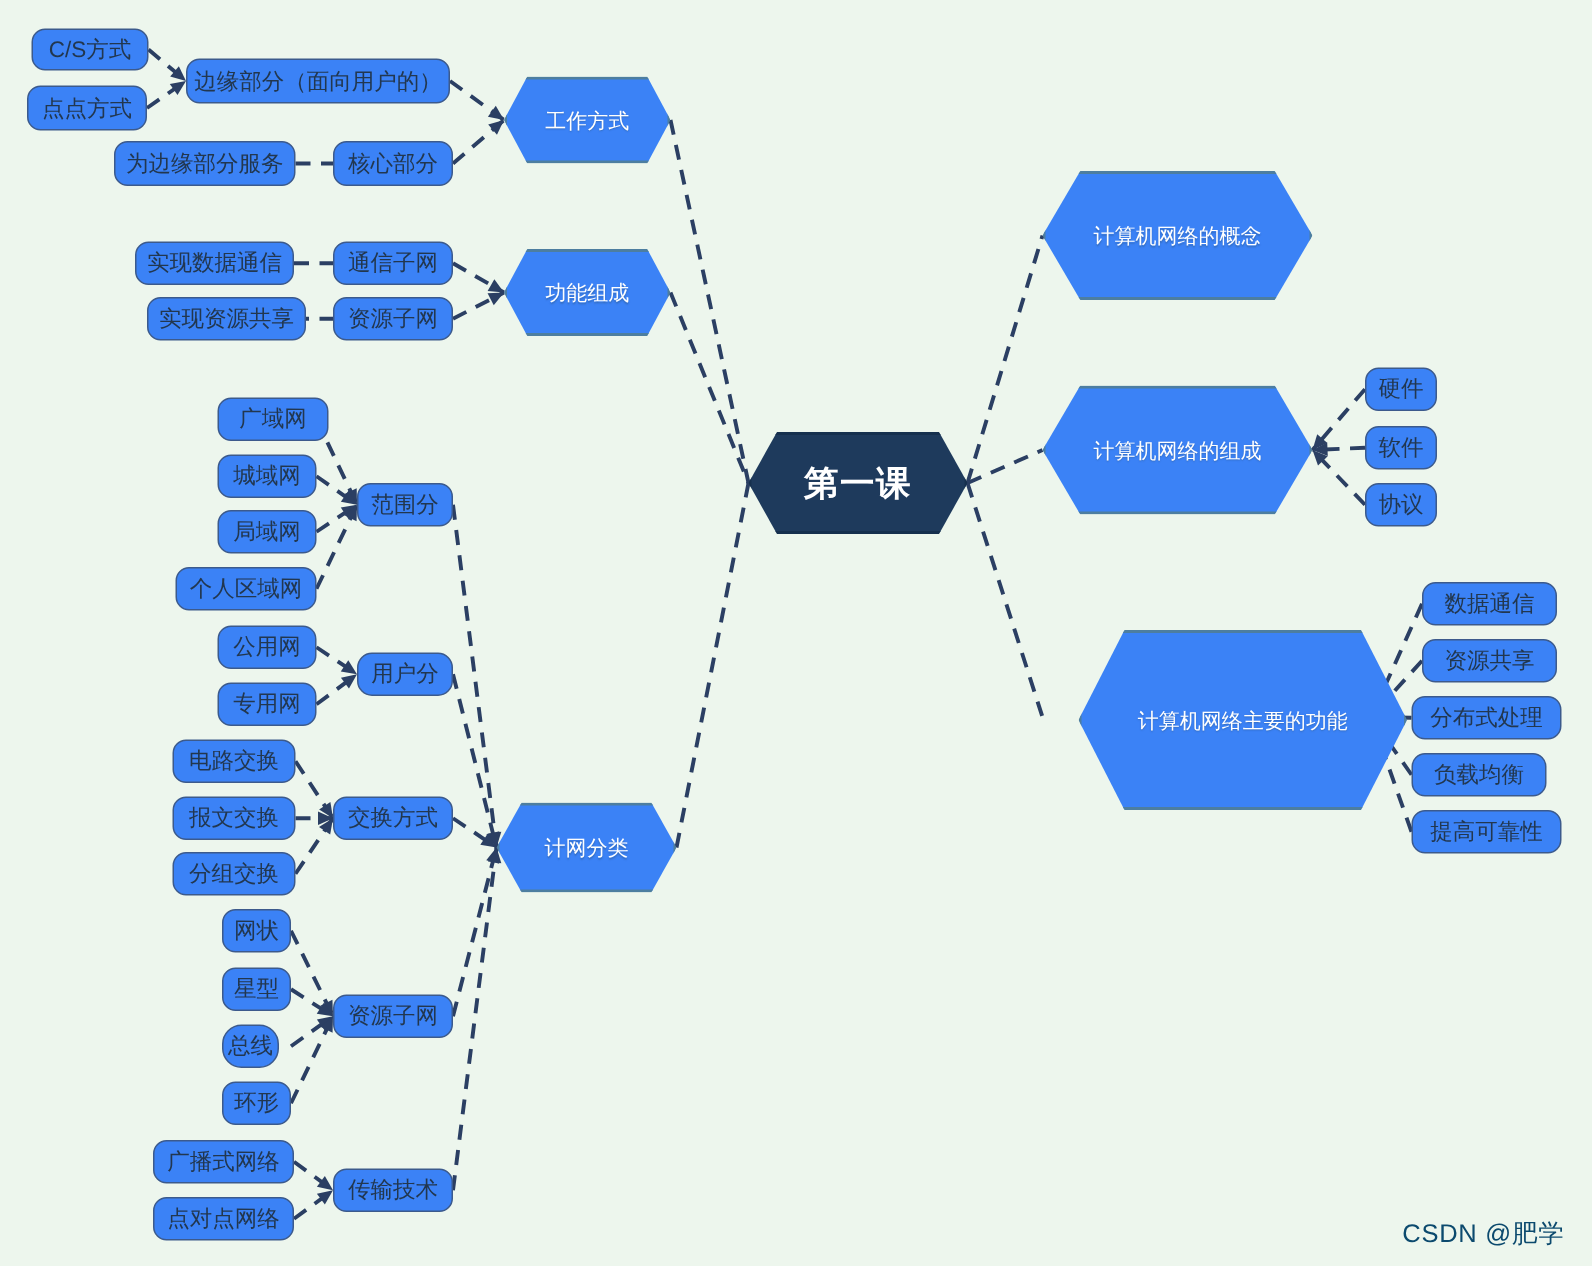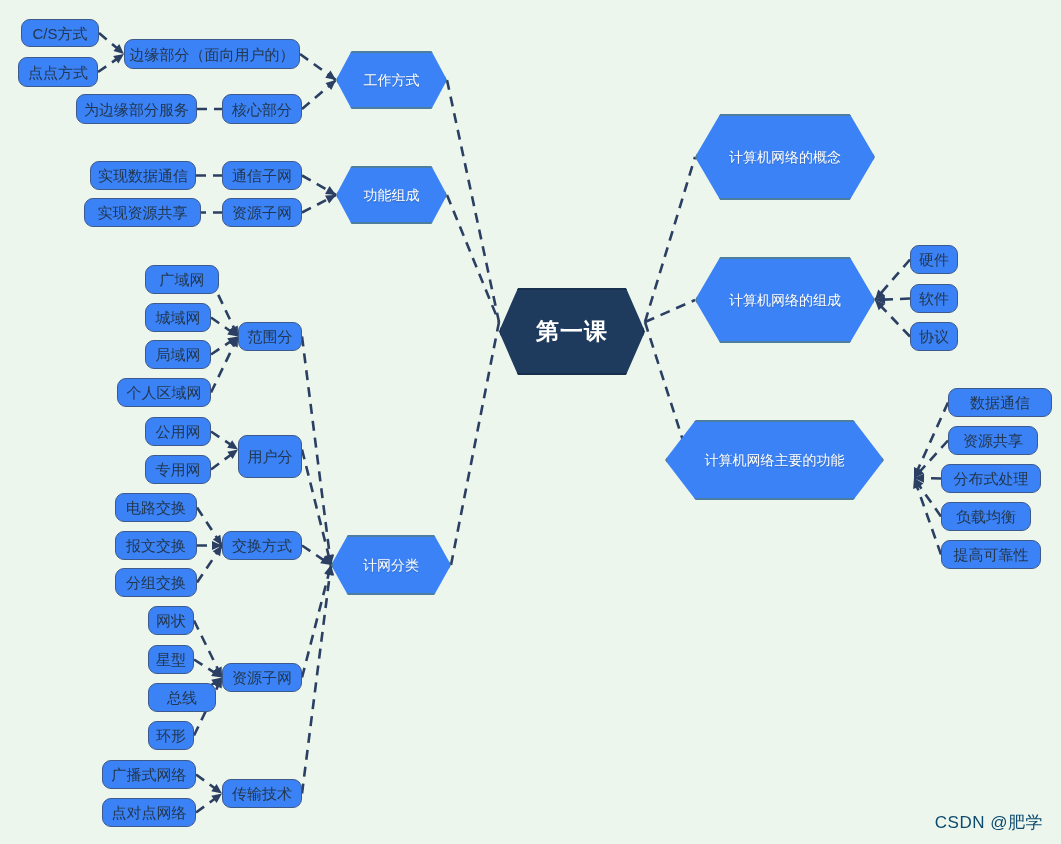--- a/index.html
+++ b/index.html
@@ -153,59 +153,59 @@
       <line x1="948" y1="440.5" x2="914" y2="478" stroke="#2b3f63" stroke-width="2.6" stroke-dasharray="10,7" stroke-linecap="butt"></line>
       <polygon points="914,478 917.3831389037161,467.5690666209508 924.050638932938,473.6142666474452" fill="#2b3f63"></polygon>
       <line x1="941" y1="478.5" x2="914" y2="478" stroke="#2b3f63" stroke-width="2.6" stroke-dasharray="10,7" stroke-linecap="butt"></line>
       <polygon points="914,478 924.0816048112783,473.6859248465971 923.9149667152242,482.6843820335233" fill="#2b3f63"></polygon>
       <line x1="941" y1="516.5" x2="914" y2="478" stroke="#2b3f63" stroke-width="2.6" stroke-dasharray="10,7" stroke-linecap="butt"></line>
       <polygon points="914,478 923.4260517839072,483.60352993809255 916.0574630797361,488.7711116267321" fill="#2b3f63"></polygon>
       <line x1="941" y1="554.5" x2="914" y2="478" stroke="#2b3f63" stroke-width="2.6" stroke-dasharray="10,7" stroke-linecap="butt"></line>
       <polygon points="914,478 921.5716576784744,485.9322128060208 913.0847446762284,488.927593865637" fill="#2b3f63"></polygon>
     </svg>
   <div id="node-layer">
-      <div class="node root" style="left: 499px; top: 288px; width: 146px; height: 87px; text-align: center;">第一课</div>
+      <div class="node root" style="left: 499px; top: 288px; width: 146px; height: 68px; text-align: center;">第一课</div>
       <div class="node hex" style="left: 336px; top: 51px; width: 111px; height: 58px;">工作方式</div>
       <div class="node hex" style="left: 336px; top: 166px; width: 111px; height: 58px;">功能组成</div>
       <div class="node hex" style="left: 331px; top: 535px; width: 120px; height: 60px;">计网分类</div>
       <div class="node hex" style="left: 695px; top: 114px; width: 180px; height: 86px;">计算机网络的概念</div>
       <div class="node hex" style="left: 695px; top: 257px; width: 180px; height: 86px;">计算机网络的组成</div>
-      <div class="node hex" style="left: 665px; top: 420px; width: 219px; height: 80px;">计算机网络主要的功能</div>
+      <div class="node hex" style="left: 719px; top: 420px; width: 219px; height: 120px;">计算机网络主要的功能</div>
       <div class="node leaf" style="left: 21px; top: 19px; width: 78px; height: 28px;">C/S方式</div>
       <div class="node leaf" style="left: 18px; top: 57px; width: 80px; height: 30px;">点点方式</div>
       <div class="node leaf" style="left: 124px; top: 39px; width: 176px; height: 30px;">边缘部分（面向用户的）</div>
       <div class="node leaf" style="left: 76px; top: 94px; width: 121px; height: 30px;">为边缘部分服务</div>
       <div class="node leaf" style="left: 222px; top: 94px; width: 80px; height: 30px;">核心部分</div>
       <div class="node leaf" style="left: 90px; top: 161px; width: 106px; height: 29px;">实现数据通信</div>
       <div class="node leaf" style="left: 222px; top: 161px; width: 80px; height: 29px;">通信子网</div>
-      <div class="node leaf" style="left: 84px; top: 198px; width: 117px; height: 29px; text-align: right;">实现资源共享</div>
+      <div class="node leaf" style="left: 98px; top: 198px; width: 106px; height: 29px; text-align: right;">实现资源共享</div>
       <div class="node leaf" style="left: 222px; top: 198px; width: 80px; height: 29px;">资源子网</div>
       <div class="node leaf" style="left: 145px; top: 265px; width: 74px; height: 29px;">广域网</div>
       <div class="node leaf" style="left: 145px; top: 303px; width: 66px; height: 29px;">城域网</div>
       <div class="node leaf" style="left: 145px; top: 340px; width: 66px; height: 29px;">局域网</div>
       <div class="node leaf" style="left: 117px; top: 378px; width: 94px; height: 29px;">个人区域网</div>
       <div class="node leaf" style="left: 238px; top: 322px; width: 64px; height: 29px;">范围分</div>
       <div class="node leaf" style="left: 145px; top: 417px; width: 66px; height: 29px;">公用网</div>
       <div class="node leaf" style="left: 145px; top: 455px; width: 66px; height: 29px;">专用网</div>
-      <div class="node leaf" style="left: 238px; top: 435px; width: 64px; height: 43px;">用户分</div>
+      <div class="node leaf" style="left: 238px; top: 435px; width: 64px; height: 29px; border-radius: 10px;">用户分</div>
       <div class="node leaf" style="left: 115px; top: 493px; width: 82px; height: 29px;">电路交换</div>
       <div class="node leaf" style="left: 115px; top: 531px; width: 82px; height: 29px;">报文交换</div>
       <div class="node leaf" style="left: 115px; top: 568px; width: 82px; height: 29px;">分组交换</div>
       <div class="node leaf" style="left: 222px; top: 531px; width: 80px; height: 29px;">交换方式</div>
       <div class="node leaf" style="left: 148px; top: 606px; width: 46px; height: 29px;">网状</div>
       <div class="node leaf" style="left: 148px; top: 645px; width: 46px; height: 29px;">星型</div>
-      <div class="node leaf" style="left: 148px; top: 683px; width: 68px; height: 29px;">总线</div>
+      <div class="node leaf" style="left: 148px; top: 683px; width: 38px; height: 29px; border-radius: 13px;">总线</div>
       <div class="node leaf" style="left: 148px; top: 721px; width: 46px; height: 29px;">环形</div>
       <div class="node leaf" style="left: 222px; top: 663px; width: 80px; height: 29px;">资源子网</div>
       <div class="node leaf" style="left: 102px; top: 760px; width: 94px; height: 29px;">广播式网络</div>
       <div class="node leaf" style="left: 102px; top: 798px; width: 94px; height: 29px;">点对点网络</div>
       <div class="node leaf" style="left: 222px; top: 779px; width: 80px; height: 29px;">传输技术</div>
       <div class="node leaf" style="left: 910px; top: 245px; width: 48px; height: 29px;">硬件</div>
       <div class="node leaf" style="left: 910px; top: 284px; width: 48px; height: 29px;">软件</div>
       <div class="node leaf" style="left: 910px; top: 322px; width: 48px; height: 29px;">协议</div>
-      <div class="node leaf" style="left: 948px; top: 388px; width: 104px; height: 29px;">数据通信</div>
+      <div class="node leaf" style="left: 948px; top: 388px; width: 90px; height: 29px;">数据通信</div>
       <div class="node leaf" style="left: 948px; top: 426px; width: 90px; height: 29px;">资源共享</div>
       <div class="node leaf" style="left: 941px; top: 464px; width: 100px; height: 29px;">分布式处理</div>
       <div class="node leaf" style="left: 941px; top: 502px; width: 90px; height: 29px;">负载均衡</div>
       <div class="node leaf" style="left: 941px; top: 540px; width: 100px; height: 29px;">提高可靠性</div>
     </div>
   <div class="watermark">CSDN @肥学</div>
 </div>
 
 </body></html>

